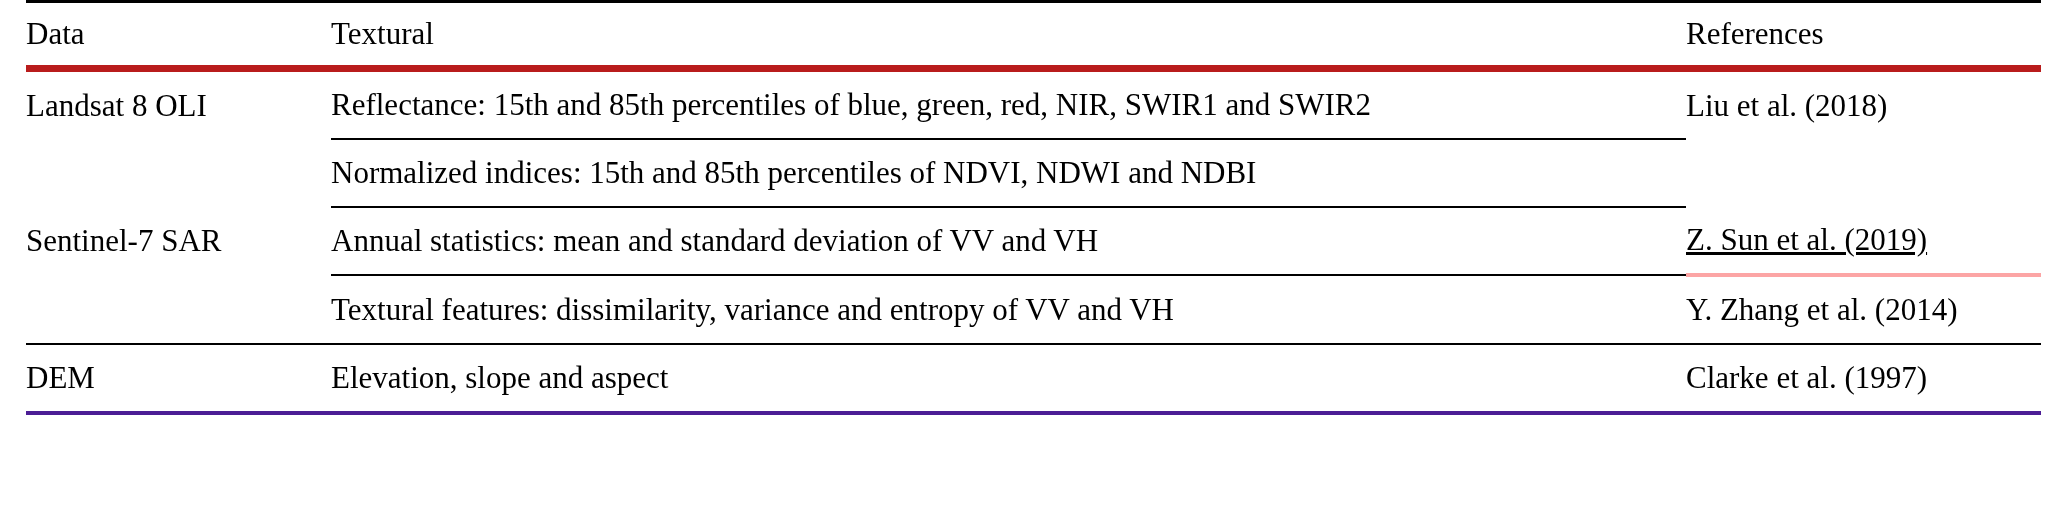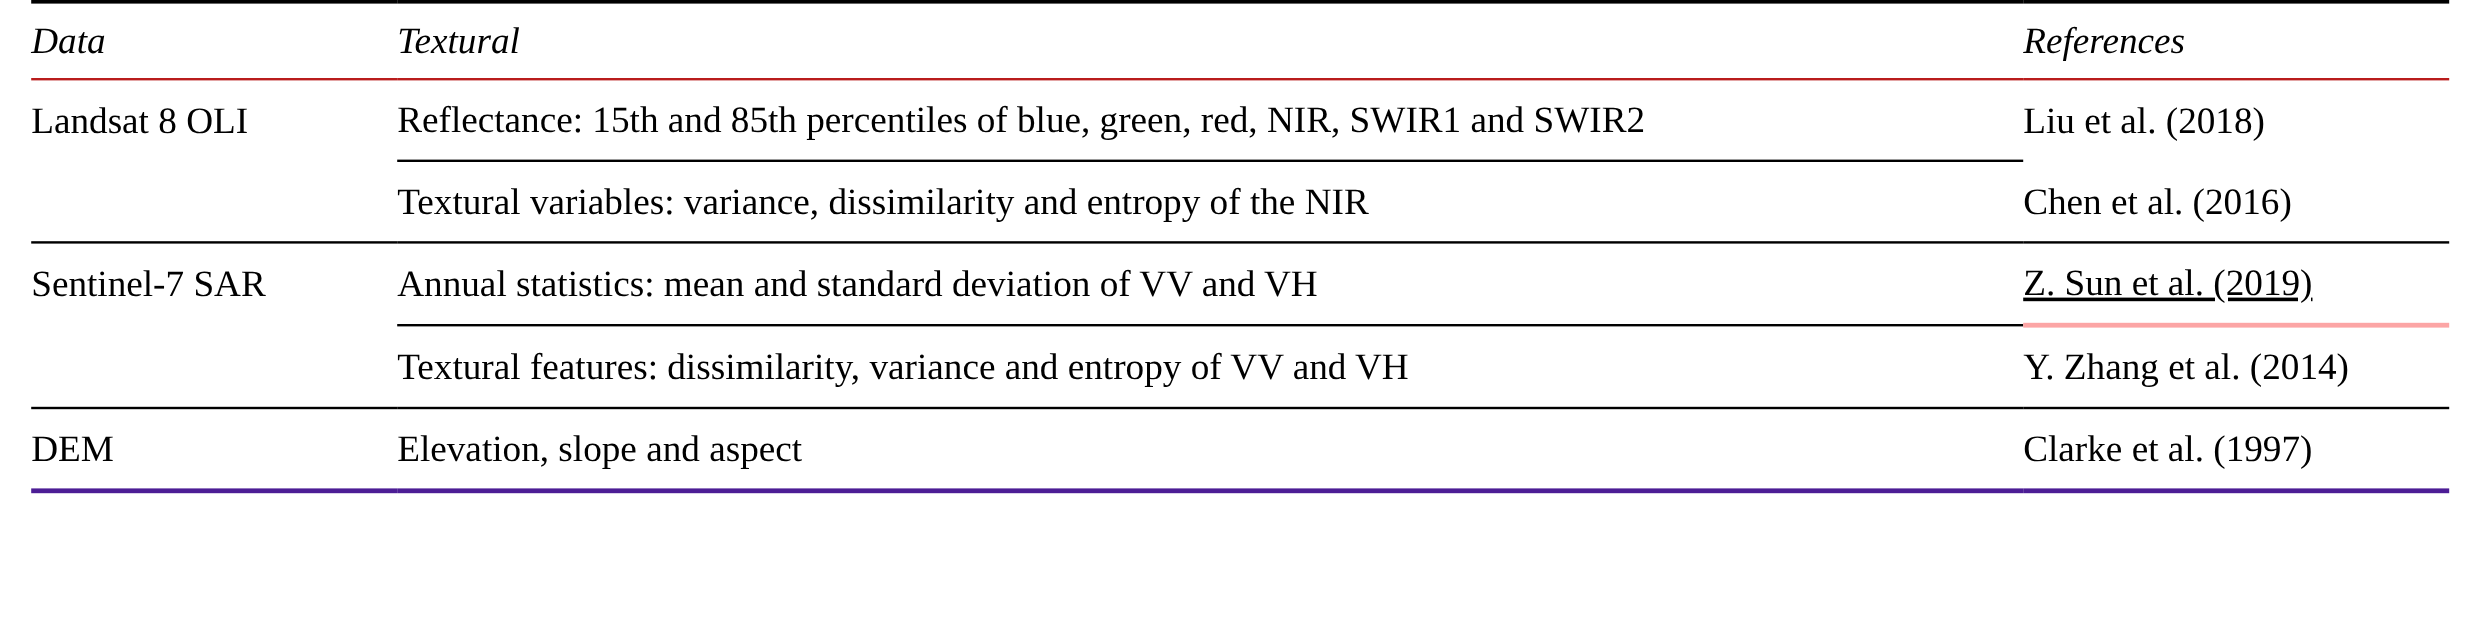--- a/index.html
+++ b/index.html
@@ -37,23 +37,22 @@
   
   col.col-data { width: 305px; }
   col.col-features { width: 1355px; }
   col.col-refs { width: 355px; }
 
   
   .rule-top td {
     border-top: 3px solid #000;
   }
   .head-row td {
-    border-bottom: 2px solid #b91c1c;
+    border-bottom: 7px solid #b91c1c;
     height: 62px;
-    font-style: italic;
   }
   .body-row td {
     height: 66px;
   }
   .bottom-rule td {
     border-bottom: 4px solid #4c1d95;
   }
   
   .feat-rule {
     border-bottom: 2px solid #000;
@@ -94,26 +93,26 @@
         <td class="cell-features head-cell">Textural</td>
         <td class="cell-refs head-cell">References</td>
       </tr>
 
       <tr class="body-row">
         <td class="cell-data">Landsat 8 OLI</td>
         <td class="cell-features feat-rule">Reflectance: 15th and 85th percentiles of blue, green, red, NIR, SWIR1 and SWIR2</td>
         <td class="cell-refs">Liu et al. (2018)</td>
       </tr>
 
+      <tr class="body-row">
+        <td class="cell-data"></td>
+        <td class="cell-features feat-rule">Normalized indices: 15th and 85th percentiles of NDVI, NDWI and NDBI</td>
+        <td class="cell-refs"></td>
+      </tr>
 
-      <tr class="body-row group-rule">
-        <td class="cell-data"></td>
-        <td class="cell-features">Textural variables: variance, dissimilarity and entropy of the NIR</td>
-        <td class="cell-refs">Chen et al. (2016)</td>
-      </tr>
 
       <tr class="body-row">
         <td class="cell-data">Sentinel-7 SAR</td>
         <td class="cell-features feat-rule">Annual statistics: mean and standard deviation of VV and VH</td>
         <td class="cell-refs ref-rule">Z. Sun et al. (2019)</td>
       </tr>
 
       <tr class="body-row group-rule">
         <td class="cell-data"></td>
         <td class="cell-features">Textural features: dissimilarity, variance and entropy of VV and VH</td>

